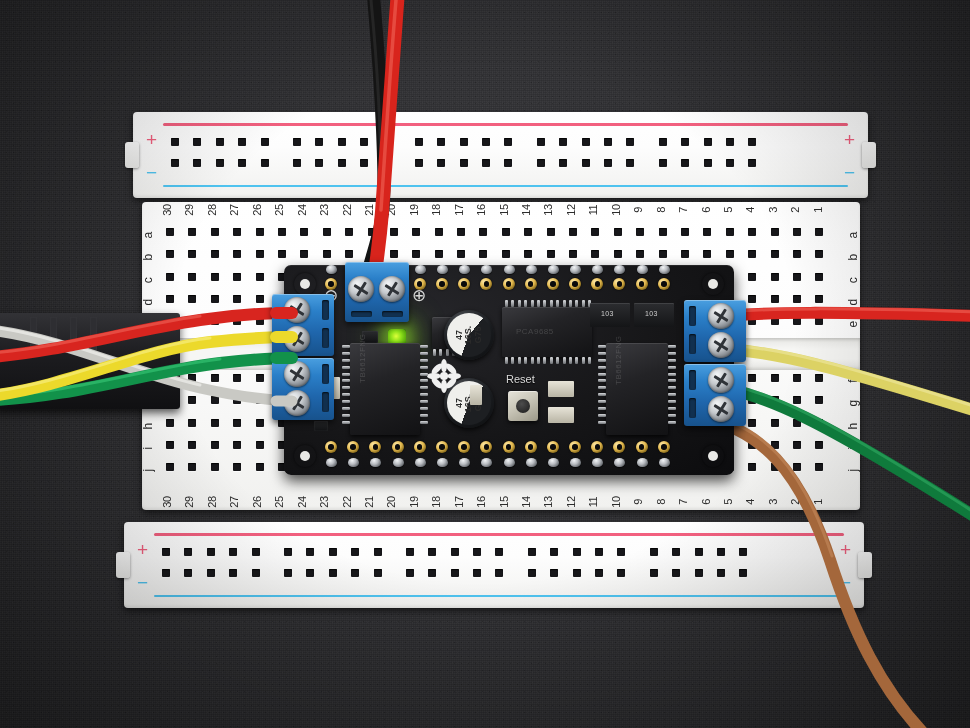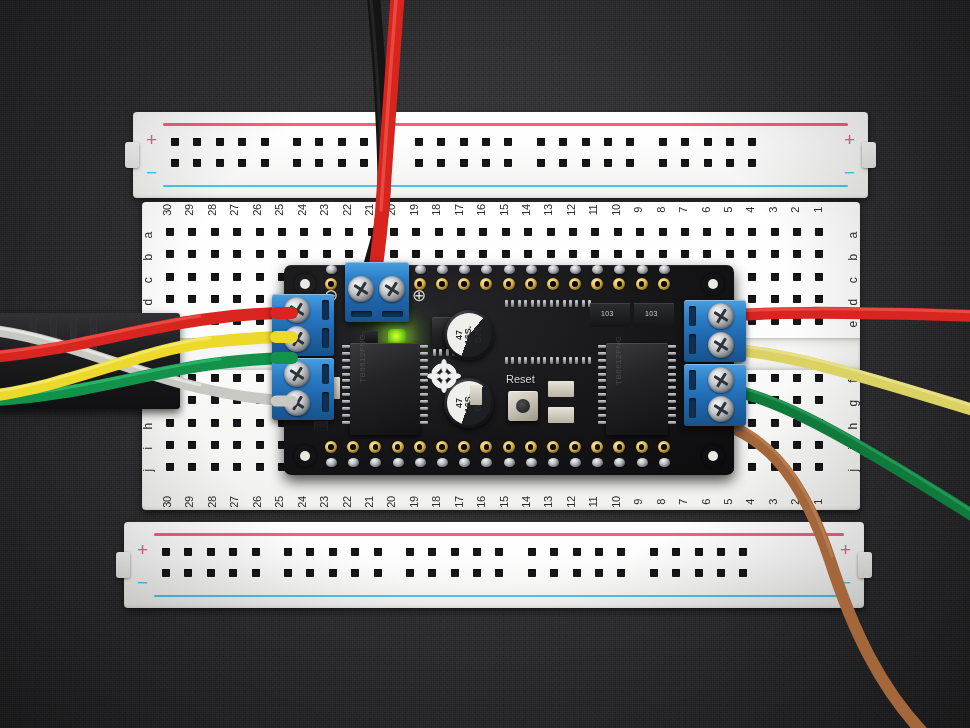--- a/index.html
+++ b/index.html
@@ -1027,20 +1027,23 @@
       <div class="leg" style="width:8px;height:3px;margin:0 0 3.9px 0;"></div>
       <div class="leg" style="width:8px;height:3px;margin:0 0 3.9px 0;"></div>
       <div class="leg" style="width:8px;height:3px;margin:0 0 3.9px 0;"></div>
       <div class="leg" style="width:8px;height:3px;margin:0 0 3.9px 0;"></div>
       <div class="leg" style="width:8px;height:3px;margin:0 0 3.9px 0;"></div>
       <div class="leg" style="width:8px;height:3px;margin:0 0 3.9px 0;"></div>
       <div class="leg" style="width:8px;height:3px;margin:0 0 3.9px 0;"></div>
       <div class="leg" style="width:8px;height:3px;margin:0 0 3.9px 0;"></div>
     </div>
 
+    <div class="chip" style="left:218px; top:42px; width:90px; height:50px;">
+      <div class="chiptext" style="left:14px; top:20px;">PCA9685</div>
+    </div>
     <div class="legs" style="left:221px; top:35px;">
       <div class="leg"></div>
         <div class="leg"></div>
         <div class="leg"></div>
         <div class="leg"></div>
       <div class="leg"></div>
         <div class="leg"></div>
         <div class="leg"></div>
         <div class="leg"></div>
       <div class="leg"></div>

